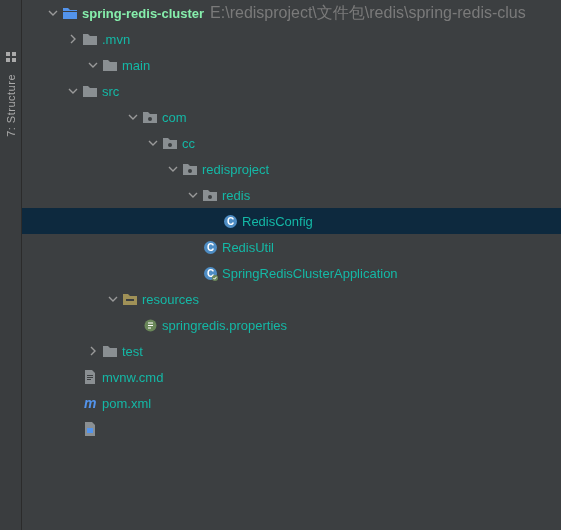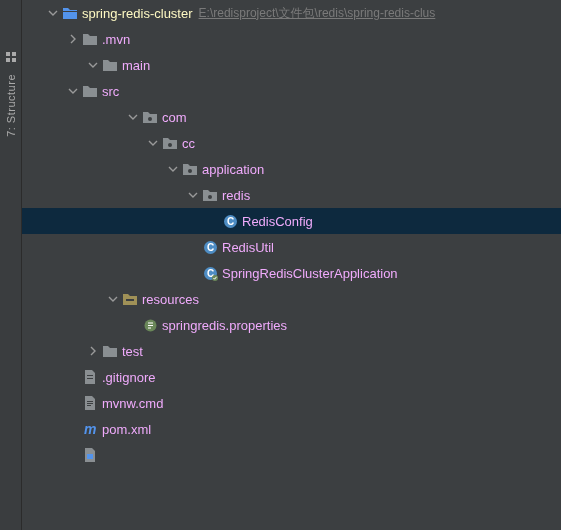--- a/index.html
+++ b/index.html
@@ -63,28 +63,27 @@
   }
   .row .tw svg { display:block; }
   .row .ic {
     width: 16px; height: 16px;
     display: inline-flex;
     align-items: center; justify-content: center;
     flex: 0 0 16px;
     margin: 0 4px 0 2px;
   }
   .row .label {
-    color: #f0abfc;
+    color: #14b8a6;
     padding-right: 6px;
   }
-  .row .label.bold { font-weight: 400; color: #fef9c3; }
+  .row .label.bold { font-weight: 700; color: #86efac; }
   .row .hint {
     color: #7a7a7a;
-    font-size: 12px;
-    text-decoration: underline;
+    font-size: 16px;
   }
   
   .folder { fill: #8a8f92; }
   .folder-root { fill: #5394ec; }
   .folder-src { fill: #5394ec; }
   .folder-pkg { fill: #8a8f92; }
   .folder-res { fill: #a09157; }
   .file { fill: #8a8f92; }
   .class-c { fill: #4e8dc4; }
 </style>
@@ -206,21 +205,21 @@
         <svg width="10" height="10" viewBox="0 0 10 10">
           <path d="M1 3 L5 7 L9 3" stroke="#9a9a9a" stroke-width="1.4" fill="none"></path>
         </svg>
       </span>
     <span class="ic">
         <svg width="16" height="14" viewBox="0 0 16 14">
           <path class="folder-pkg" d="M1 2h5l2 2h7v9H1z"></path>
           <circle cx="8" cy="9" r="2" fill="#3c3f41"></circle>
         </svg>
       </span>
-    <span class="label">application</span>
+    <span class="label">redisproject</span>
   </div>
 
   <div class="row">
     <span class="indent" style="width:164px"></span>
     <span class="tw">
         <svg width="10" height="10" viewBox="0 0 10 10">
           <path d="M1 3 L5 7 L9 3" stroke="#9a9a9a" stroke-width="1.4" fill="none"></path>
         </svg>
       </span>
     <span class="ic">
@@ -302,31 +301,20 @@
         </svg>
       </span>
     <span class="ic">
         <svg width="16" height="14" viewBox="0 0 16 14">
           <path class="folder" d="M1 2h5l2 2h7v9H1z"></path>
         </svg>
       </span>
     <span class="label">test</span>
   </div>
 
-  <div class="row">
-    <span class="indent" style="width:58px"></span>
-    <span class="ic">
-        <svg width="14" height="16" viewBox="0 0 14 16">
-          <path class="file" d="M2 1h7l3 3v11H2z"></path>
-          <rect x="4" y="6" width="6" height="1" fill="#3c3f41"></rect>
-          <rect x="4" y="9" width="6" height="1" fill="#3c3f41"></rect>
-        </svg>
-      </span>
-    <span class="label">.gitignore</span>
-  </div>
 
 
   <div class="row">
     <span class="indent" style="width:58px"></span>
     <span class="ic">
         <svg width="14" height="16" viewBox="0 0 14 16">
           <path class="file" d="M2 1h7l3 3v11H2z"></path>
           <rect x="4" y="6" width="6" height="1" fill="#3c3f41"></rect>
           <rect x="4" y="8" width="6" height="1" fill="#3c3f41"></rect>
           <rect x="4" y="10" width="4" height="1" fill="#3c3f41"></rect>

